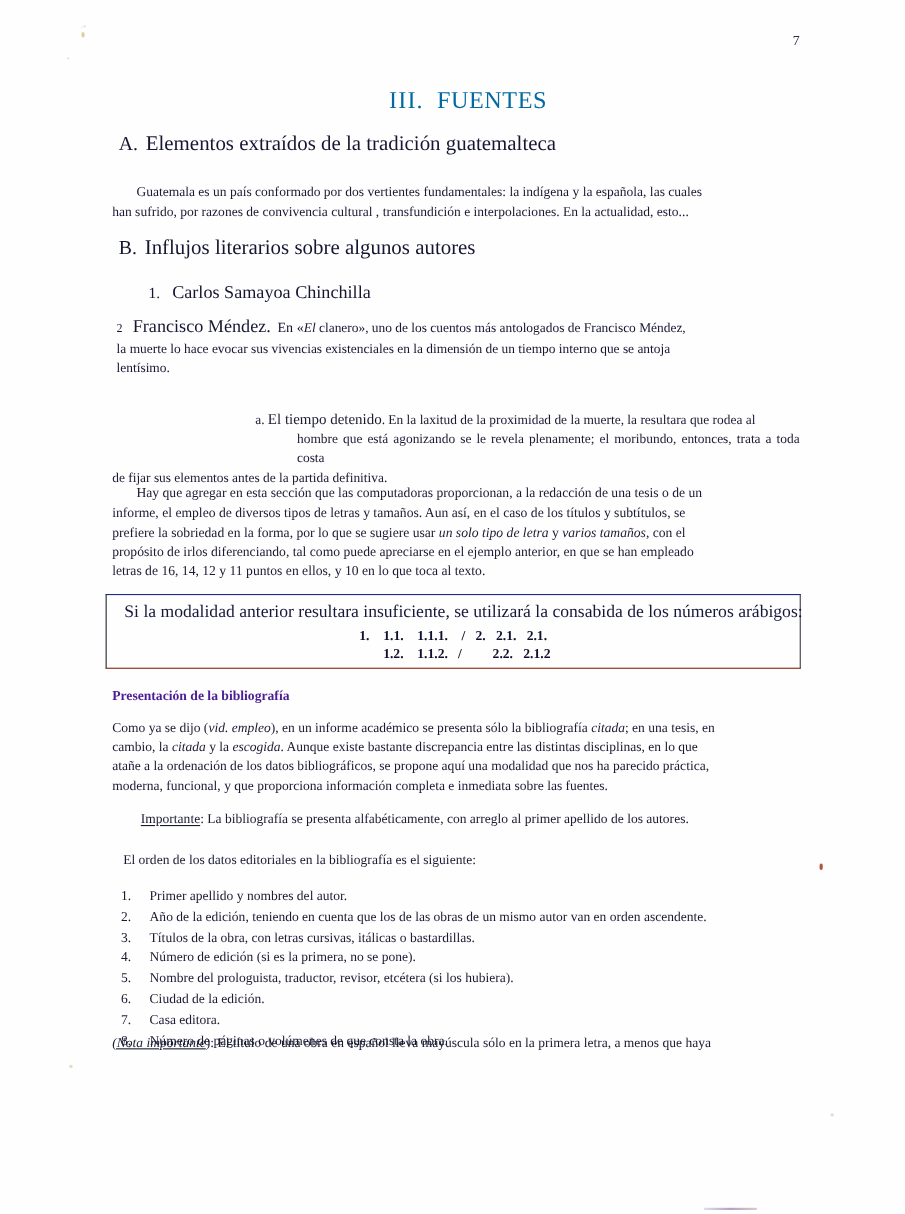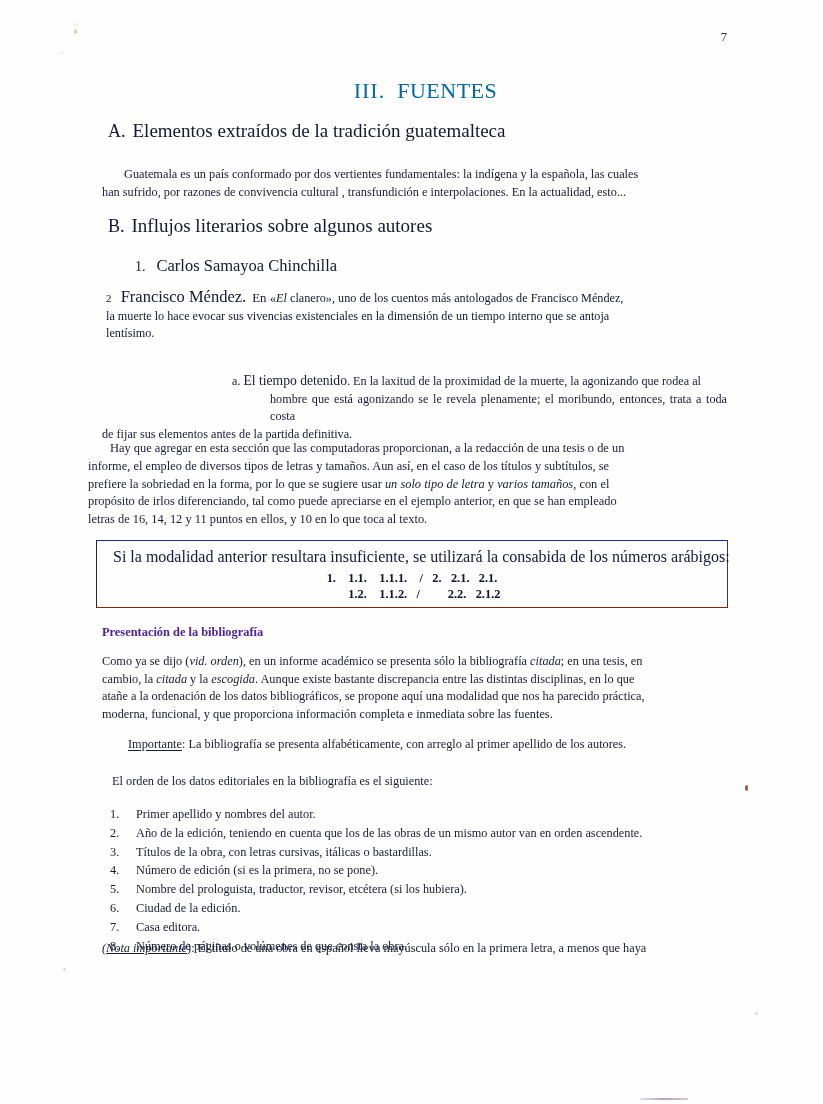--- a/index.html
+++ b/index.html
@@ -91,21 +91,21 @@
     text-align: justify;
   }
   .sub-a .ln { display: block; }
   .sub-a .i1 { padding-left: 130px; }
   .sub-a .i2 { padding-left: 168px; }
   .sub-a .lead { font-size: 13.6px; }
 
   .para-hay {
     position: absolute;
     top: 440px;
-    left: 88px;
+    left: 102px;
     width: 626px;
     font-size: 12.4px;
     line-height: 17.8px;
     text-align: justify;
   }
   .para-hay .ln { display: block; }
   .para-hay .first { text-indent: 22px; }
 
   .numbox {
     position: absolute;
@@ -254,21 +254,21 @@
       <span class="num">2</span>&nbsp;&nbsp;&nbsp;<span class="lead">Francisco Méndez.</span>&nbsp;
       <span class="run-in">En «</span><i>El</i><span> clanero», uno de los cuentos más antologados de Francisco Méndez,</span>
     </span>
     <span style="display:block;">la  muerte lo hace  evocar sus  vivencias  existenciales en  la  dimensión de un  tiempo interno  que se antoja</span>
     <span style="display:block;">lentísimo.</span>
   </div>
 
   <div class="sub-a">
     <span class="ln i1">
       <span>a.</span>
-      <span class="lead">El tiempo detenido</span><span>.  En la  laxitud  de la  proximidad  de la muerte, la agonizando  que rodea al</span>
+      <span class="lead">El tiempo detenido</span><span>.  En la  laxitud  de la  proximidad  de la muerte, la resultara  que rodea al</span>
     </span>
     <span class="ln i2">hombre que está  agonizando se  le revela plenamente; el moribundo, entonces, trata a toda costa</span>
     <span class="ln">de fijar sus elementos antes de la partida definitiva.</span>
   </div>
 
   <div class="para-hay">
     <span class="ln first">Hay que agregar en esta sección que las computadoras proporcionan, a la redacción de una tesis o de un</span>
     <span class="ln">informe,  el empleo de diversos tipos de letras y tamaños.   Aun así, en el caso de los títulos y subtítulos,  se</span>
     <span class="ln"><span>prefiere la sobriedad en la forma, por lo que se sugiere usar  </span><i>un solo tipo de letra</i><span> y </span><i>varios tamaños</i><span>, con el</span></span>
     <span class="ln">propósito de irlos diferenciando, tal como puede apreciarse en el ejemplo anterior, en que se han empleado</span>
@@ -279,21 +279,21 @@
     <div class="numbox-text">Si la modalidad anterior resultara insuficiente, se utilizará la consabida de los números arábigos:</div>
     <div class="numbox-rows">
       <span class="row">1.    1.1.    1.1.1.    /   2.   2.1.   2.1.</span>
       <span class="row">        1.2.    1.1.2.   /         2.2.   2.1.2</span>
     </div>
   </div>
 
   <div class="h-biblio">Presentación de la bibliografía</div>
 
   <div class="para-como">
-    <span class="ln"><span>Como ya se dijo (</span><i>vid. orden</i><span>), en un informe académico se presenta sólo la bibliografía </span><i>citada</i><span>; en una tesis, en</span></span>
+    <span class="ln"><span>Como ya se dijo (</span><i>vid. empleo</i><span>), en un informe académico se presenta sólo la bibliografía </span><i>citada</i><span>; en una tesis, en</span></span>
     <span class="ln"><span>cambio, la </span><i>citada</i><span> y la </span><i>escogida</i><span>.   Aunque existe bastante discrepancia entre las distintas disciplinas, en lo que</span></span>
     <span class="ln">atañe a la ordenación de los datos bibliográficos, se propone aquí una modalidad que nos ha parecido práctica,</span>
     <span class="ln">moderna, funcional, y que proporciona información completa e inmediata sobre las fuentes.</span>
   </div>
 
   <div class="para-importante">
     <u>Importante</u><span>: La bibliografía se presenta alfabéticamente, con arreglo al primer apellido de los autores.</span>
   </div>
 
   <div class="para-orden">El orden de los datos editoriales en la bibliografía es el siguiente:</div>

